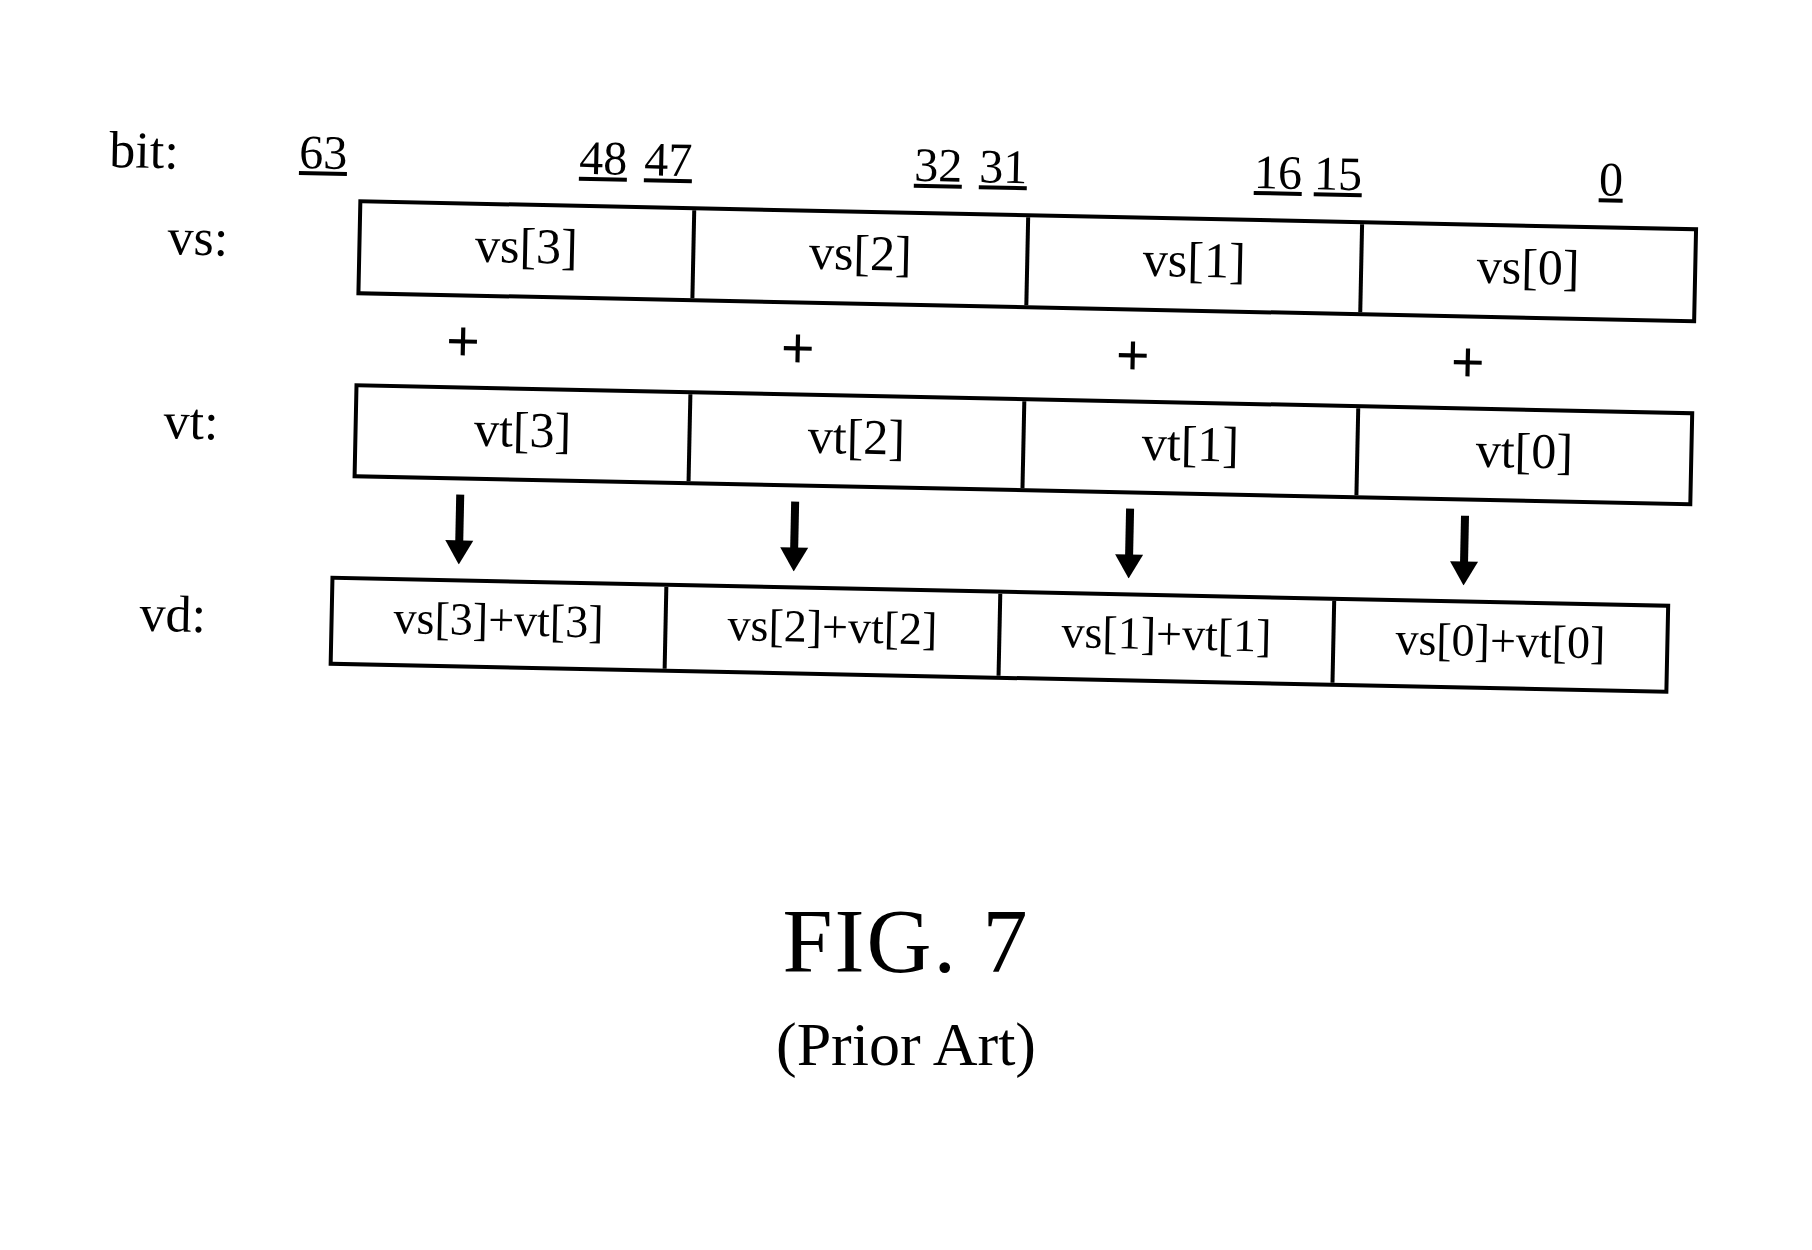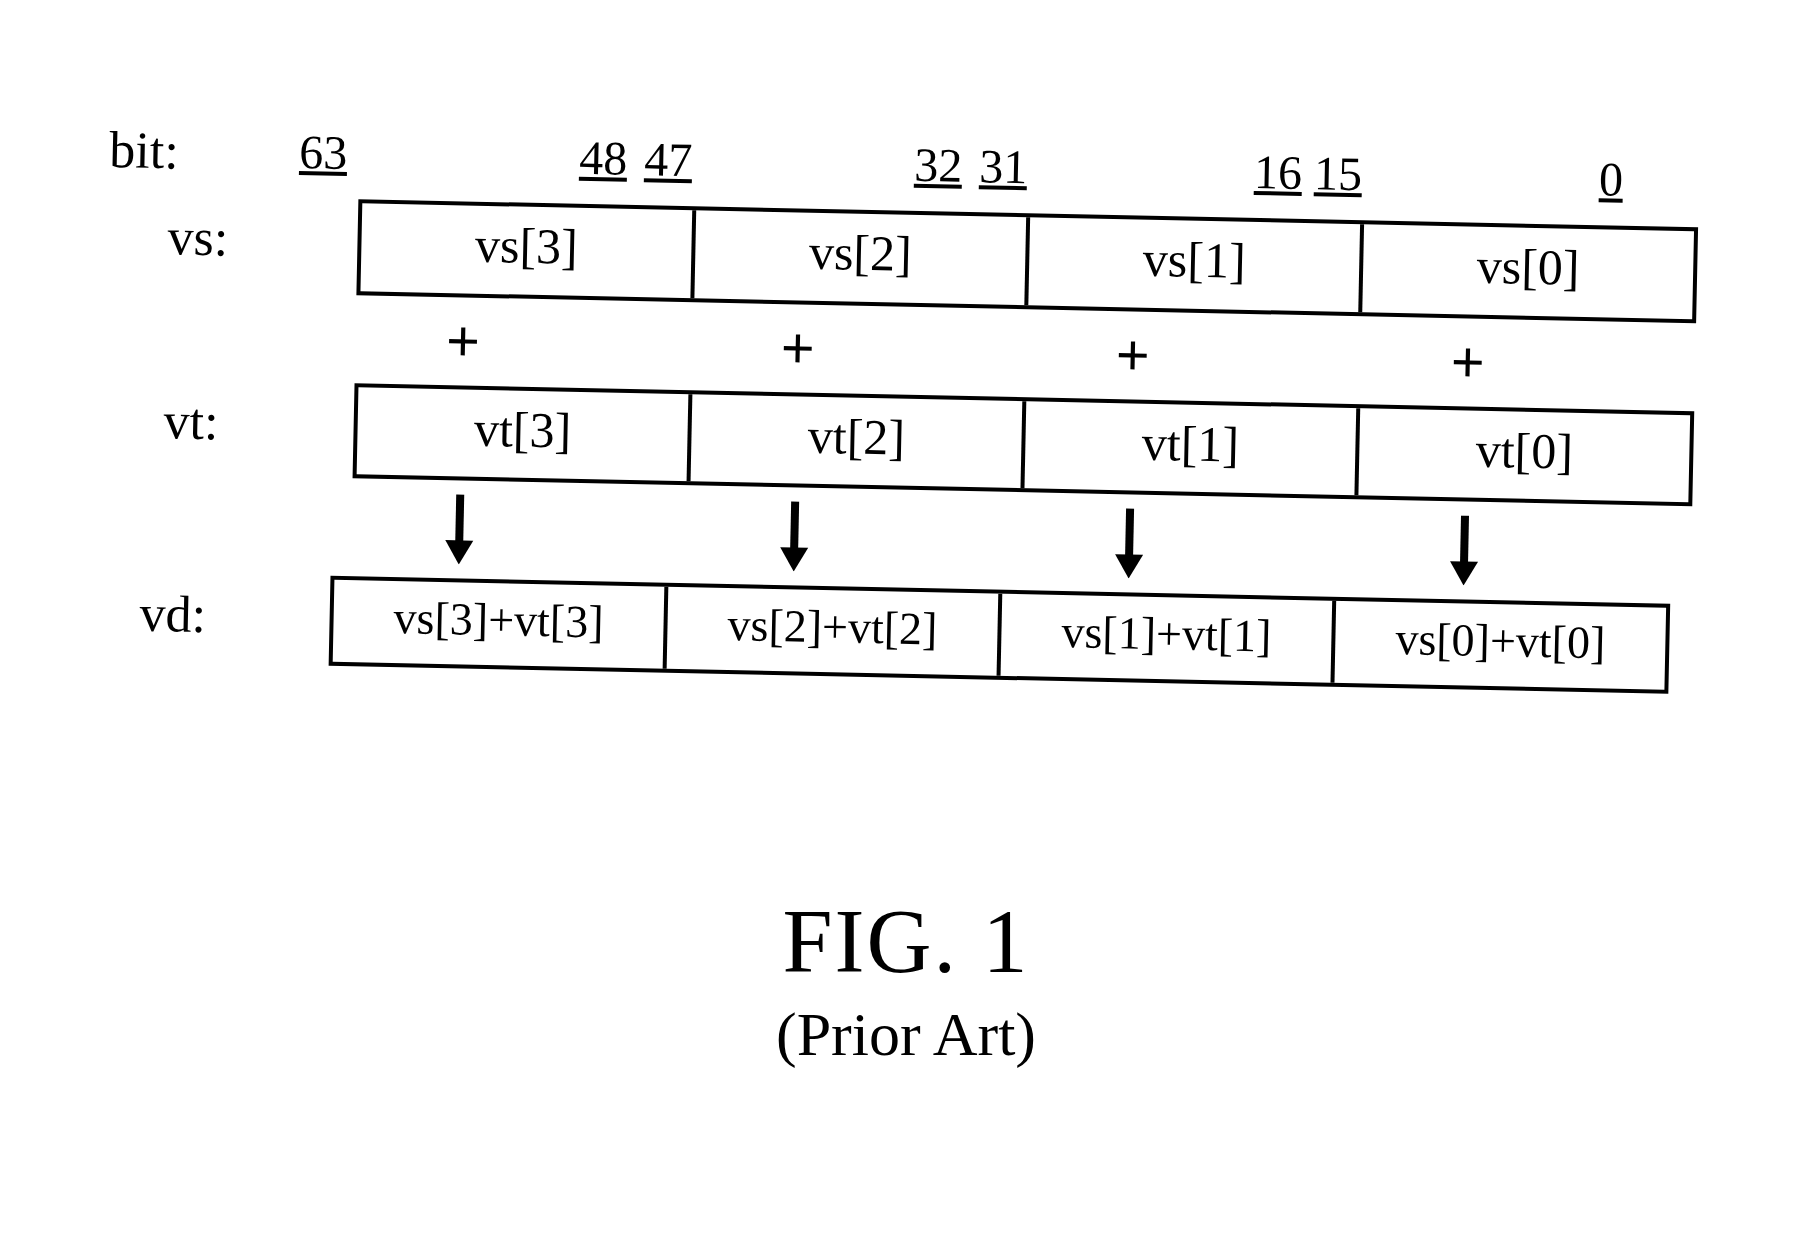--- a/index.html
+++ b/index.html
@@ -94,21 +94,21 @@
     left: 0;
     width: 1812px;
     text-align: center;
   }
   .caption .fig {
     font-size: 90px;
     letter-spacing: 2px;
   }
   .caption .sub {
     font-size: 62px;
-    margin-top: 6px;
+    margin-top: 16px;
   }
 </style>
 </head>
 <body>
 
 <div class="page">
 
   <div class="skew-group">
 
     <div class="row">
@@ -203,17 +203,17 @@
           <div class="cell" style="font-size:46px;">vs[2]+vt[2]</div>
           <div class="cell" style="font-size:46px;">vs[1]+vt[1]</div>
           <div class="cell" style="font-size:46px;">vs[0]+vt[0]</div>
         </div>
       </div>
     </div>
 
   </div>
 
   <div class="caption" style="top:890px;">
-    <div class="fig">FIG. 1</div>
+    <div class="fig">FIG. 7</div>
     <div class="sub">(Prior Art)</div>
   </div>
 
 </div>
 
 </body></html>

